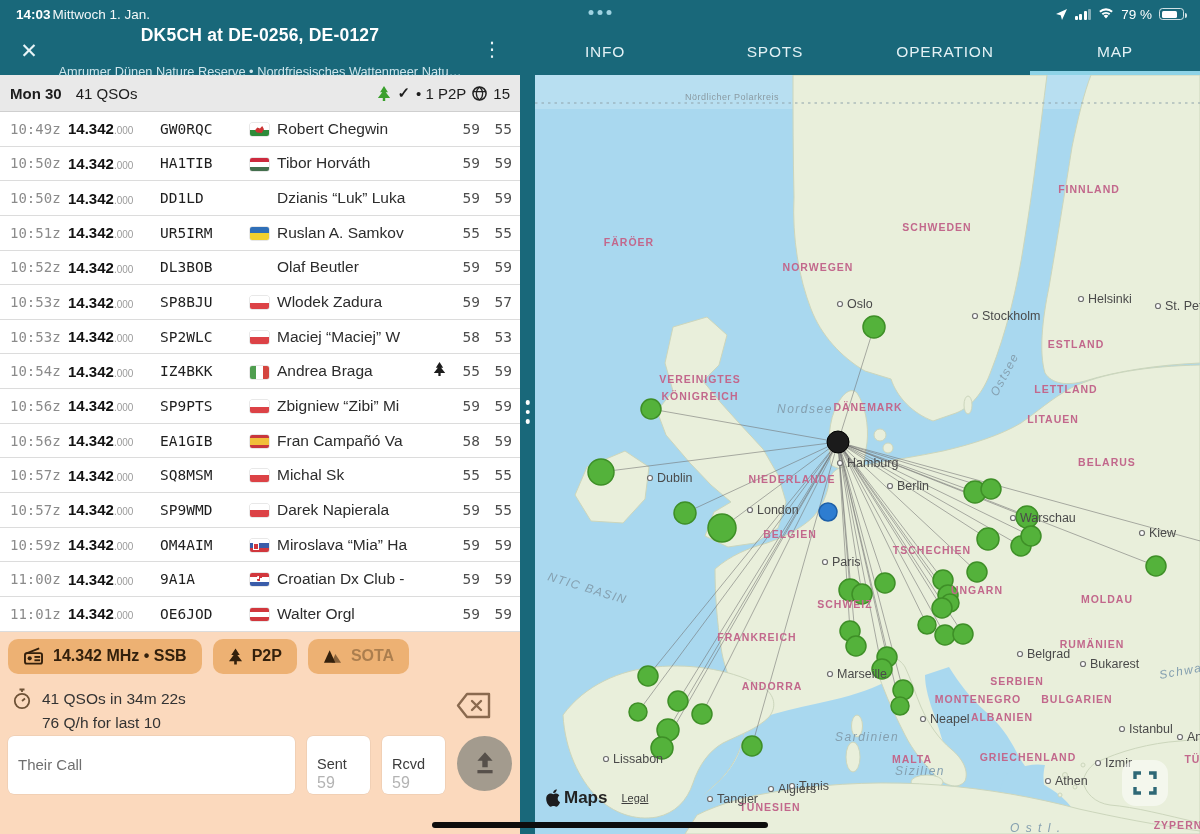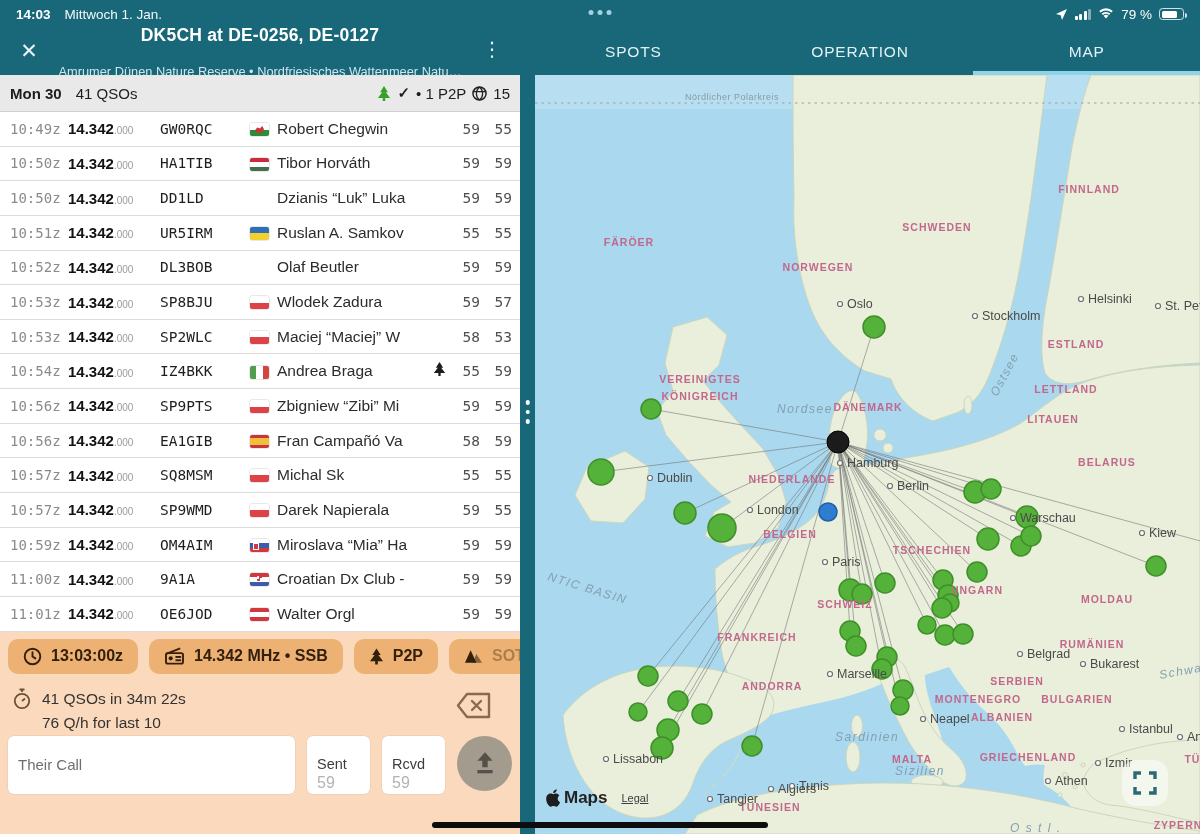--- a/index.html
+++ b/index.html
@@ -1,21 +1,21 @@
 <!DOCTYPE html>
 <html><head>
 <meta charset="utf-8">
 <style>
   *{margin:0;padding:0;box-sizing:border-box}
   html,body{width:1200px;height:834px;overflow:hidden;font-family:"Liberation Sans",sans-serif;background:#19687a}
   .app{position:relative;width:1200px;height:834px;display:flex;flex-direction:column}
 
   
   .statusbar{height:28px;background:#19687a;color:#fff;display:flex;align-items:center;padding:0 16px;font-size:13.5px;position:relative}
-  .sb-time{font-weight:700;margin-right:14px}
+  .sb-time{font-weight:700;margin-right:2px}
   .sb-date{font-weight:400;opacity:.95}
   .sb-center{position:absolute;left:50%;top:10px;transform:translateX(-50%);display:flex;gap:4px}
   .sb-center i{width:5px;height:5px;border-radius:50%;background:#9fd3e2;display:block}
   .sb-right{margin-left:auto;display:flex;align-items:center;gap:7px}
   .sig{display:flex;align-items:flex-end;gap:1.5px;height:11px}
   .sig i{width:3px;background:#fff;border-radius:1px;display:block}
   .sig i:nth-child(1){height:4px}.sig i:nth-child(2){height:6px}.sig i:nth-child(3){height:9px}.sig i:nth-child(4){height:11px;background:rgba(255,255,255,.45)}
   .batt{width:25px;height:12px;border:1px solid rgba(255,255,255,.8);border-radius:3.5px;position:relative;padding:1.5px}
   .batt i{display:block;height:100%;width:79%;background:#fff;border-radius:1.5px}
   .batt:after{content:"";position:absolute;right:-4px;top:3.5px;width:2.5px;height:5px;background:rgba(255,255,255,.8);border-radius:0 2px 2px 0}
@@ -145,20 +145,21 @@
   <div class="header">
     <div class="hdr-left">
       <span class="close-x">✕</span>
       <div class="title-wrap">
         <div class="title">DK5CH at DE-0256, DE-0127</div>
         <div class="subtitle">Amrumer Dünen Nature Reserve • Nordfriesisches Wattenmeer Natu…</div>
       </div>
       <span class="kebab">⋮</span>
     </div>
     <div class="hdr-tabs">
+      <div class="tab">INFO</div>
       <div class="tab">SPOTS</div>
       <div class="tab">OPERATION</div>
       <div class="tab active">MAP</div>
     </div>
   </div>
 
   <div class="main">
     <div class="left">
       <div class="dayhdr">
         <span class="day">Mon 30</span>
@@ -355,27 +356,20 @@
             <span class="rp2p"><svg width="13" height="14" viewBox="0 0 16 17">
                 <path d="M8 0 L12.5 7 H10 L15 13.5 H9.4 V17 H6.6 V13.5 H1 L6 7 H3.5 Z" fill="#1c1c1c"></path>
               </svg></span>
             <span class="rs">59</span>
             <span class="rr">59</span>
           </div>
         </div>
 
       <div class="bottom">
         <div class="chips" id="chips">
-            <div class="chip">
-              <svg width="19" height="19" viewBox="0 0 20 20">
-                <circle cx="10" cy="10" r="8.2" fill="none" stroke="#33200c" stroke-width="2"></circle>
-                <path d="M10 5.5 V10 L13 12" fill="none" stroke="#33200c" stroke-width="2" stroke-linecap="round"></path>
-              </svg>
-              <span class="chip-label">13:03:00z</span>
-            </div>
             <div class="chip">
               <svg width="21" height="18" viewBox="0 0 22 19">
                 <path d="M3 7 L17 1.5" stroke="#33200c" stroke-width="2" fill="none"></path>
                 <rect x="2" y="6.5" width="18" height="11" rx="2" fill="none" stroke="#33200c" stroke-width="2"></rect>
                 <circle cx="7" cy="12" r="2.2" fill="#33200c"></circle>
                 <rect x="12" y="9.5" width="6" height="2" fill="#33200c"></rect>
                 <rect x="12" y="13" width="6" height="2" fill="#33200c"></rect>
               </svg>
               <span class="chip-label">14.342 MHz • SSB</span>
             </div>

